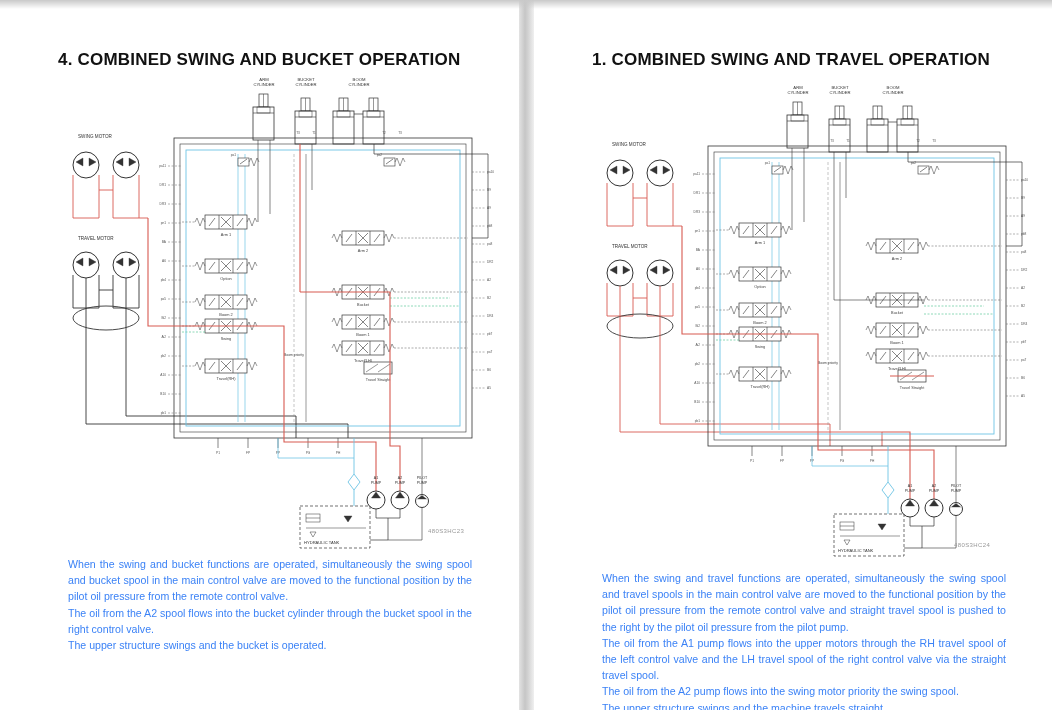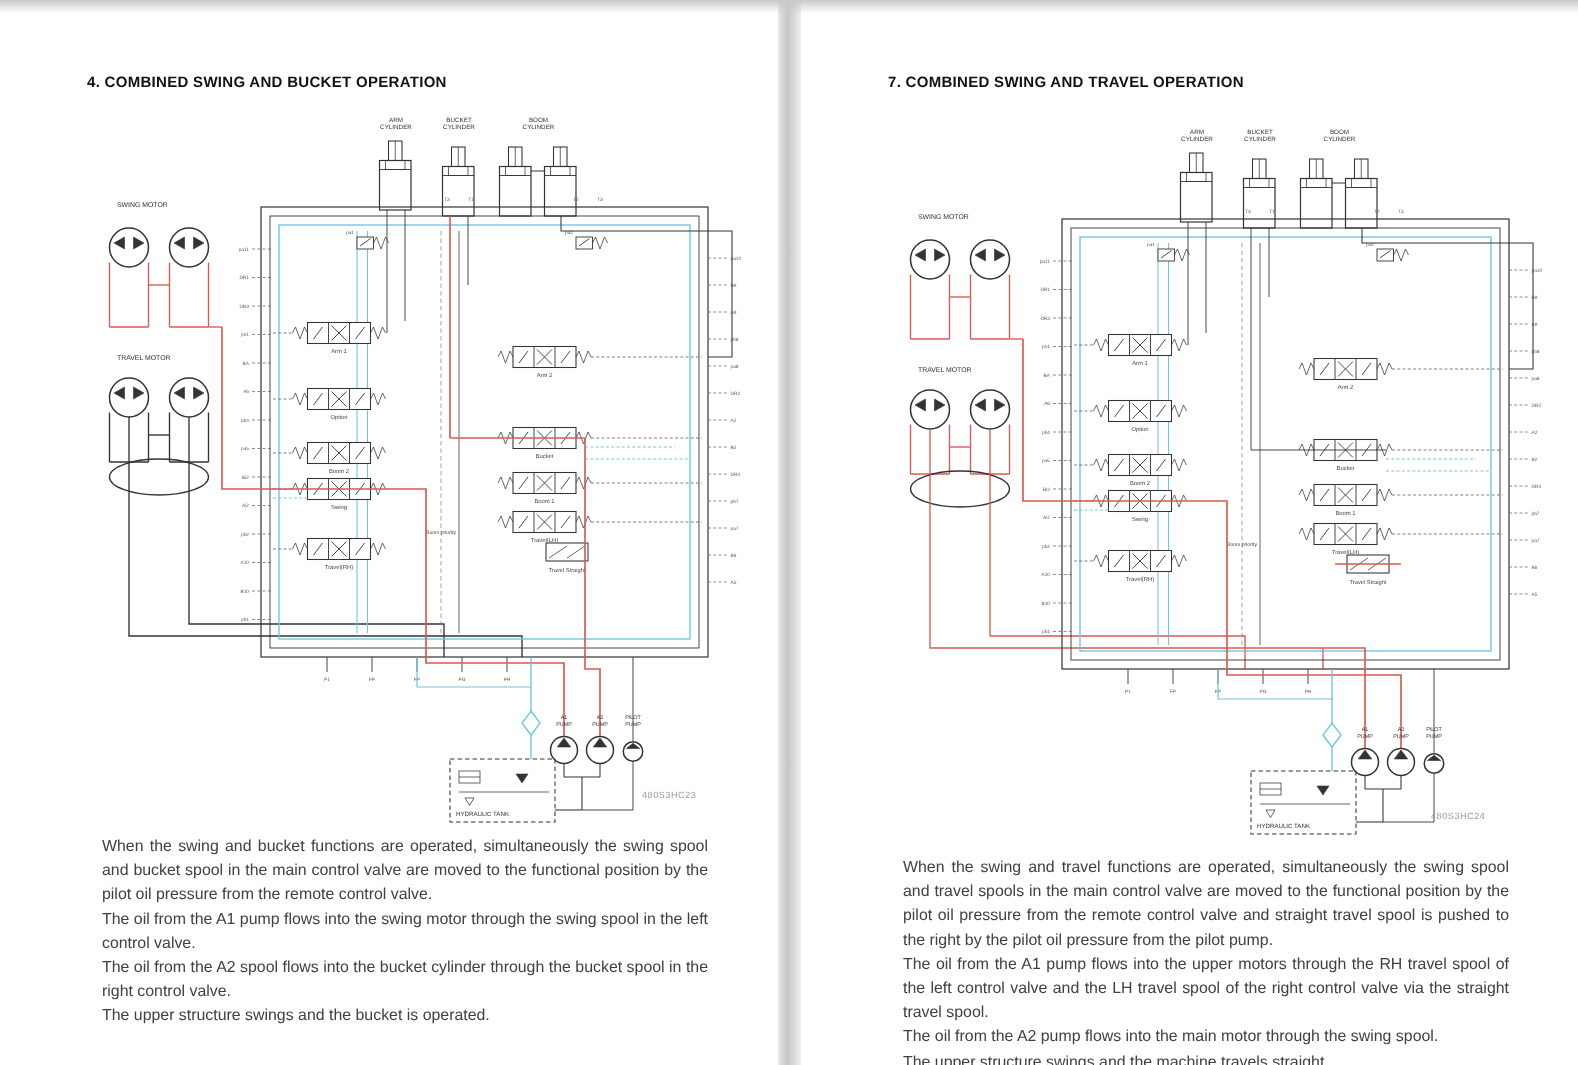--- a/index.html
+++ b/index.html
@@ -5,28 +5,28 @@
   html,body{margin:0;padding:0;background:#e9e9e9;}
   .canvas{position:relative;width:1052px;height:710px;overflow:hidden;
           font-family:"Liberation Sans",sans-serif;background:#ececec;}
   .canvas::before{content:"";position:absolute;left:0;top:0;width:100%;height:9px;
           background:linear-gradient(#c9c9c9,rgba(255,255,255,0));z-index:5;pointer-events:none;}
   .page{position:absolute;top:0;height:710px;background:#ffffff;}
   .page-left{left:0;width:519px;}
   .page-right{left:534px;width:518px;}
   .divider{position:absolute;top:0;left:519px;width:15px;height:710px;
           background:linear-gradient(90deg,#e3e3e3,#c6c6c6 40%,#d2d2d2 60%,#f0f0f0);}
-  .title{position:absolute;left:58px;top:50px;margin:0;font-size:10px;font-weight:bold;
+  .title{position:absolute;left:58px;top:50px;margin:0;font-size:17px;font-weight:bold;
           color:#111;letter-spacing:.2px;white-space:nowrap;}
   .diagram{position:absolute;left:48px;top:70px;width:465px;height:482px;}
   .page-right .diagram{top:78px;}
   .figcode{position:absolute;font-size:6px;color:#999;letter-spacing:.4px;}
   .page-left .figcode{left:428px;top:528px;}
   .page-right .figcode{left:420px;top:542px;}
-  .body-text{position:absolute;left:68px;width:404px;color:#404040;}
+  .body-text{position:absolute;left:68px;width:404px;color:#3b82f6;}
   .page-left .body-text{top:556px;}
   .page-right .body-text{top:570px;}
   .body-text p{margin:0;font-size:10.6px;line-height:1.53;text-align:justify;}
   svg text{font-family:"Liberation Sans",sans-serif;}
 </style>
 </head>
 <body>
 
 <div class="canvas">
 
@@ -319,30 +319,29 @@
             <line x1="258" y1="448" x2="272" y2="448" stroke="#333333" stroke-width="0.5" fill="none"></line>
             <polygon points="296,446 304,446 300,452" stroke="#333333" stroke-width="0.4" fill="#333333"></polygon>
             <line x1="258" y1="458" x2="318" y2="458" stroke="#333333" stroke-width="0.5" fill="none"></line>
             <polygon points="262,462 268,462 265,467" stroke="#333333" stroke-width="0.5" fill="none"></polygon>
             <text x="256" y="474" font-size="4.1" text-anchor="start" fill="#333">HYDRAULIC TANK</text>
           </g>
         </svg></div>
     <span class="figcode">480S3HC23</span>
     <div class="body-text">
         <p>When the swing and bucket functions are operated, simultaneously the swing spool and bucket spool in the main control valve are moved to the functional position by the pilot oil pressure from the remote control valve.</p>
-        <p>The oil from the A1 pump flows into the swing motor through the swing spool in the left control valve.</p>
         <p>The oil from the A2 spool flows into the bucket cylinder through the bucket spool in the right control valve.</p>
         <p>The upper structure swings and the bucket is operated.</p>
       </div>
   </div>
 
   <div class="divider"></div>
 
   <div class="page page-right">
-    <h1 class="title">7. COMBINED SWING AND TRAVEL OPERATION</h1>
+    <h1 class="title">1. COMBINED SWING AND TRAVEL OPERATION</h1>
     <div class="diagram" id="diagram-right"><svg viewBox="0 0 465 482" width="100%" height="100%">
           <g>
             <text x="216" y="11" font-size="4.2" text-anchor="middle" fill="#333">ARM</text>
             <text x="216" y="16" font-size="4.2" text-anchor="middle" fill="#333">CYLINDER</text>
             <text x="258" y="11" font-size="4.2" text-anchor="middle" fill="#333">BUCKET</text>
             <text x="258" y="16" font-size="4.2" text-anchor="middle" fill="#333">CYLINDER</text>
             <text x="311" y="11" font-size="4.2" text-anchor="middle" fill="#333">BOOM</text>
             <text x="311" y="16" font-size="4.2" text-anchor="middle" fill="#333">CYLINDER</text>
             <rect x="211" y="24" width="9" height="13" stroke="#333333" stroke-width="0.7" fill="#fff"></rect>
             <line x1="215.5" y1="24" x2="215.5" y2="37" stroke="#333333" stroke-width="0.5" fill="none"></line>
@@ -625,18 +624,18 @@
             <polygon points="296,446 304,446 300,452" stroke="#333333" stroke-width="0.4" fill="#333333"></polygon>
             <line x1="258" y1="458" x2="318" y2="458" stroke="#333333" stroke-width="0.5" fill="none"></line>
             <polygon points="262,462 268,462 265,467" stroke="#333333" stroke-width="0.5" fill="none"></polygon>
             <text x="256" y="474" font-size="4.1" text-anchor="start" fill="#333">HYDRAULIC TANK</text>
           </g>
         </svg></div>
     <span class="figcode">480S3HC24</span>
     <div class="body-text">
         <p>When the swing and travel functions are operated, simultaneously the swing spool and travel spools in the main control valve are moved to the functional position by the pilot oil pressure from the remote control valve and straight travel spool is pushed to the right by the pilot oil pressure from the pilot pump.</p>
         <p>The oil from the A1 pump flows into the upper motors through the RH travel spool of the left control valve and the LH travel spool of the right control valve via the straight travel spool.</p>
-        <p>The oil from the A2 pump flows into the main motor through the swing spool.</p>
+        <p>The oil from the A2 pump flows into the swing motor priority the swing spool.</p>
         <p>The upper structure swings and the machine travels straight.</p>
       </div>
   </div>
 
 </div>
 
 </body></html>

